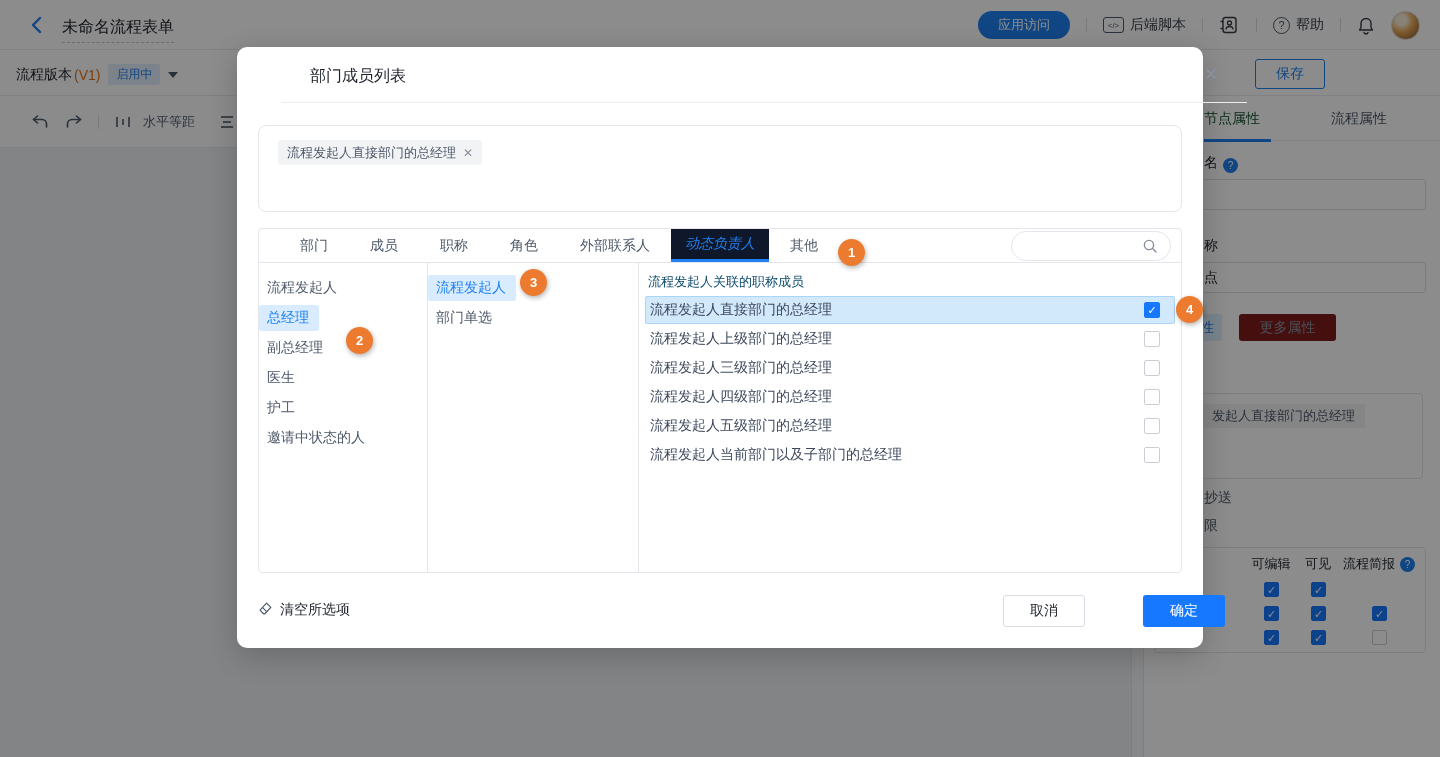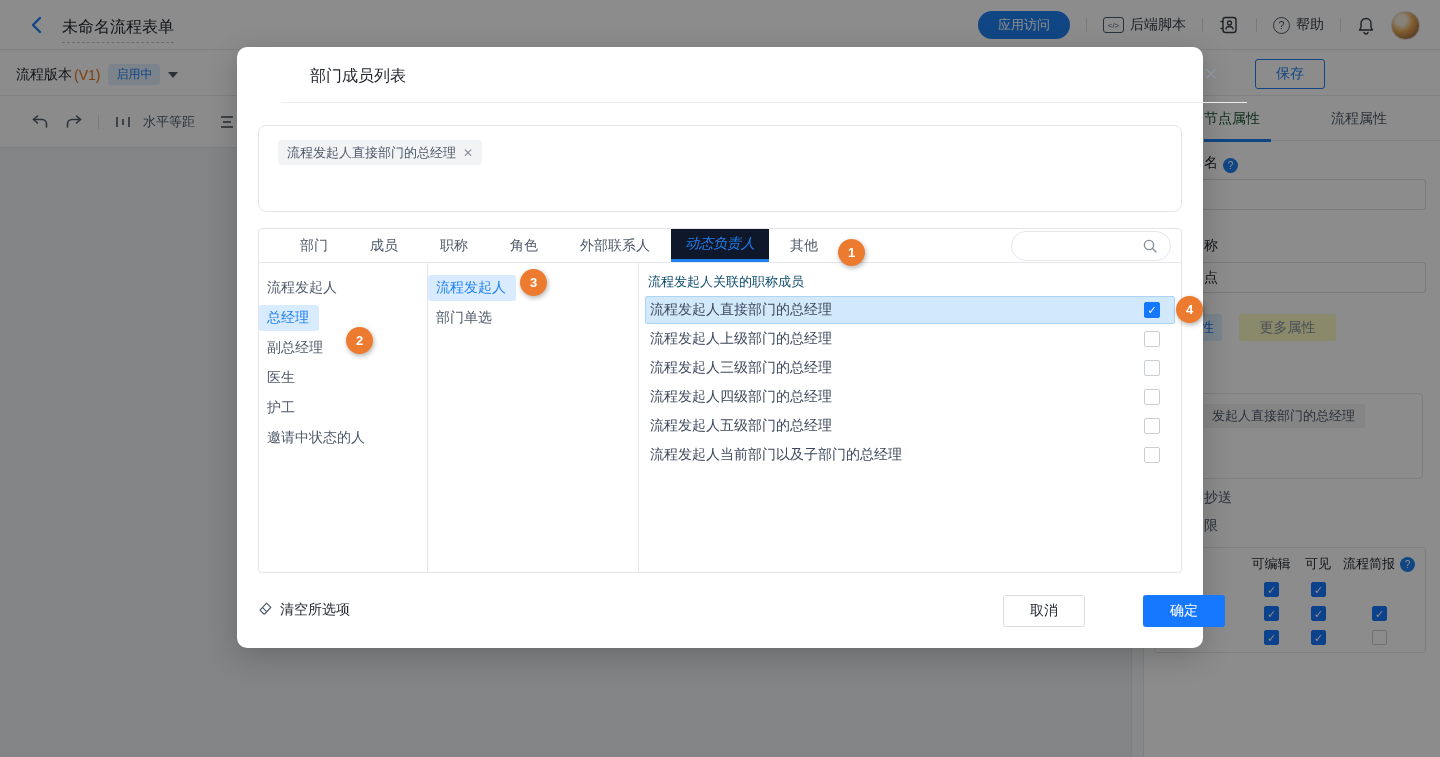--- a/index.html
+++ b/index.html
@@ -188,21 +188,21 @@
       <span class="rp-tab" style="left:187px;">流程属性</span>
       <span class="rp-tab-underline"></span>
     </div>
     <div class="rp-label" style="left:60px; top:58px;">
       <span>名</span><span class="help-dot">?</span>
     </div>
     <div class="rp-input" style="left:15px; top:83px; width:267px;"></div>
     <div class="rp-label" style="left:60px; top:141px;">称</div>
     <div class="rp-input" style="left:15px; top:166px; width:267px; text-indent:44px;">点</div>
     <div class="frag-btn" style="left:15px; top:218px; width:63px; background:#dff0ff; color:#2080f0;">性</div>
-    <div class="frag-btn" style="left:95px; top:218px; width:97px; background:#fef9c3; color:#86909c; justify-content:center;">更多属性</div>
+    <div class="frag-btn" style="left:95px; top:218px; width:97px; background:#7f1d1d; color:#86909c; justify-content:center;">更多属性</div>
     <div class="rp-box">
       <span class="rp-tag">发起人直接部门的总经理</span>
     </div>
     <div class="rp-label" style="left:60px; top:393px; color:#4e5969;">抄送</div>
     <div class="rp-label" style="left:60px; top:421px; color:#4e5969;">限</div>
 
     <div class="perm-table">
       <div class="pt-row head">
         <span class="pt-cell-label"></span>
         <span class="pt-c1">可编辑</span>

